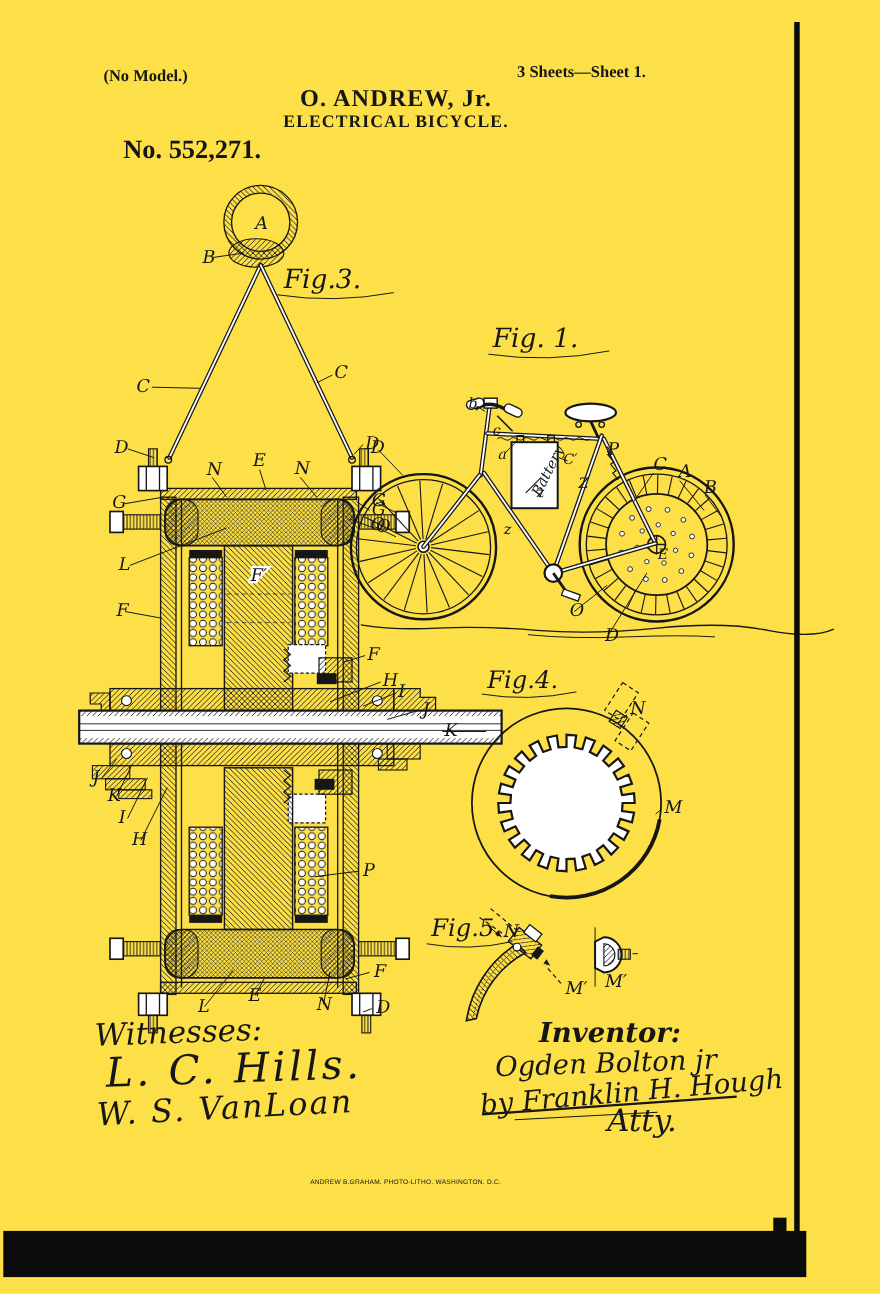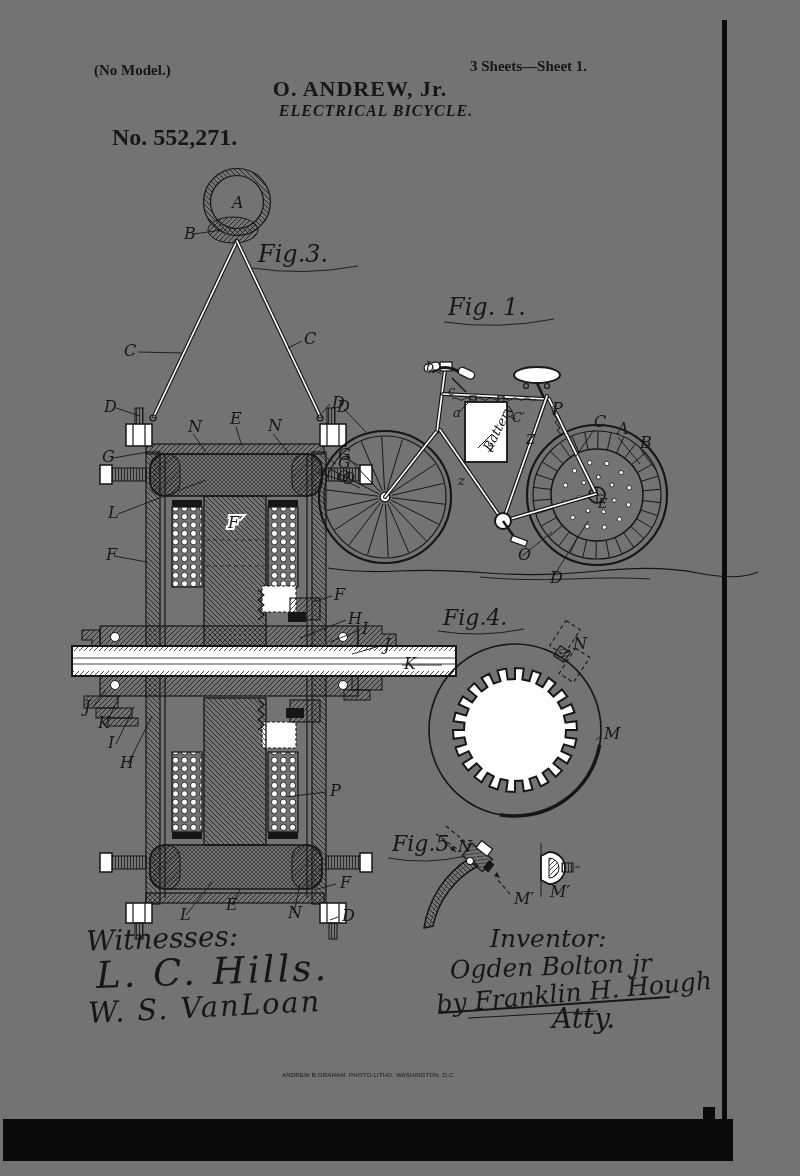--- a/index.html
+++ b/index.html
@@ -1,30 +1,30 @@
 <!DOCTYPE html>
 <html><head>
 <meta charset="utf-8">
 <style>
   html,body{margin:0;padding:0;background:#e8e8e8;}
-  .sheet{position:relative;width:800px;height:1176px;background:#737373;overflow:hidden;
+  .sheet{position:relative;width:800px;height:1176px;background:#fde047;overflow:hidden;
          font-family:"Liberation Serif",serif;color:#161616;}
   .abs{position:absolute;white-space:nowrap;}
   .hdr{font-weight:bold;}
   .no-model{left:94px;top:62px;font-size:15px;}
   .sheets{left:470px;top:58px;font-size:15px;}
   .author{left:0;top:76px;width:720px;text-align:center;font-size:22px;letter-spacing:1px;}
-  .title{left:16px;top:102px;width:720px;text-align:center;font-size:16px;letter-spacing:1px;font-style:italic;}
+  .title{left:0;top:102px;width:720px;text-align:center;font-size:16px;letter-spacing:1px;}
   .number{left:112px;top:124px;font-size:24px;}
   .pdate{left:382px;top:124px;font-size:21px;}
   .script{font-family:"DejaVu Serif",serif;font-style:italic;}
   .w-head{left:86px;top:922px;font-size:28px;transform:rotate(-2deg);}
   .w1{left:96px;top:950px;font-size:37px;letter-spacing:3px;transform:rotate(-2deg);}
   .w2{left:88px;top:990px;font-size:29px;letter-spacing:2px;transform:rotate(-3deg);}
-  .inv-head{left:490px;top:924px;font-size:25px;}
+  .inv-head{left:490px;top:924px;font-size:25px;font-weight:bold;}
   .inv1{left:450px;top:952px;font-size:25px;transform:rotate(-2deg);}
   .inv2{left:436px;top:978px;font-size:25px;transform:rotate(-5deg);}
   .inv3{left:552px;top:1002px;font-size:28px;}
   .flo1{left:438px;top:1004px;width:232px;height:2px;background:#161616;transform:rotate(-4deg);}
   .flo2{left:468px;top:1014px;width:130px;height:1px;background:#161616;transform:rotate(-3deg);}
   .imprint{left:282px;top:1072px;font-family:"Liberation Sans",sans-serif;font-size:6px;letter-spacing:0.2px;}
   .bar-v{left:722px;top:20px;width:5px;height:1102px;background:#0b0b0b;}
   .bar-b{left:3px;top:1119px;width:730px;height:42px;background:#0b0b0b;}
   .bar-foot{left:703px;top:1107px;width:12px;height:14px;background:#0b0b0b;}
   svg text{fill:#161616;}

